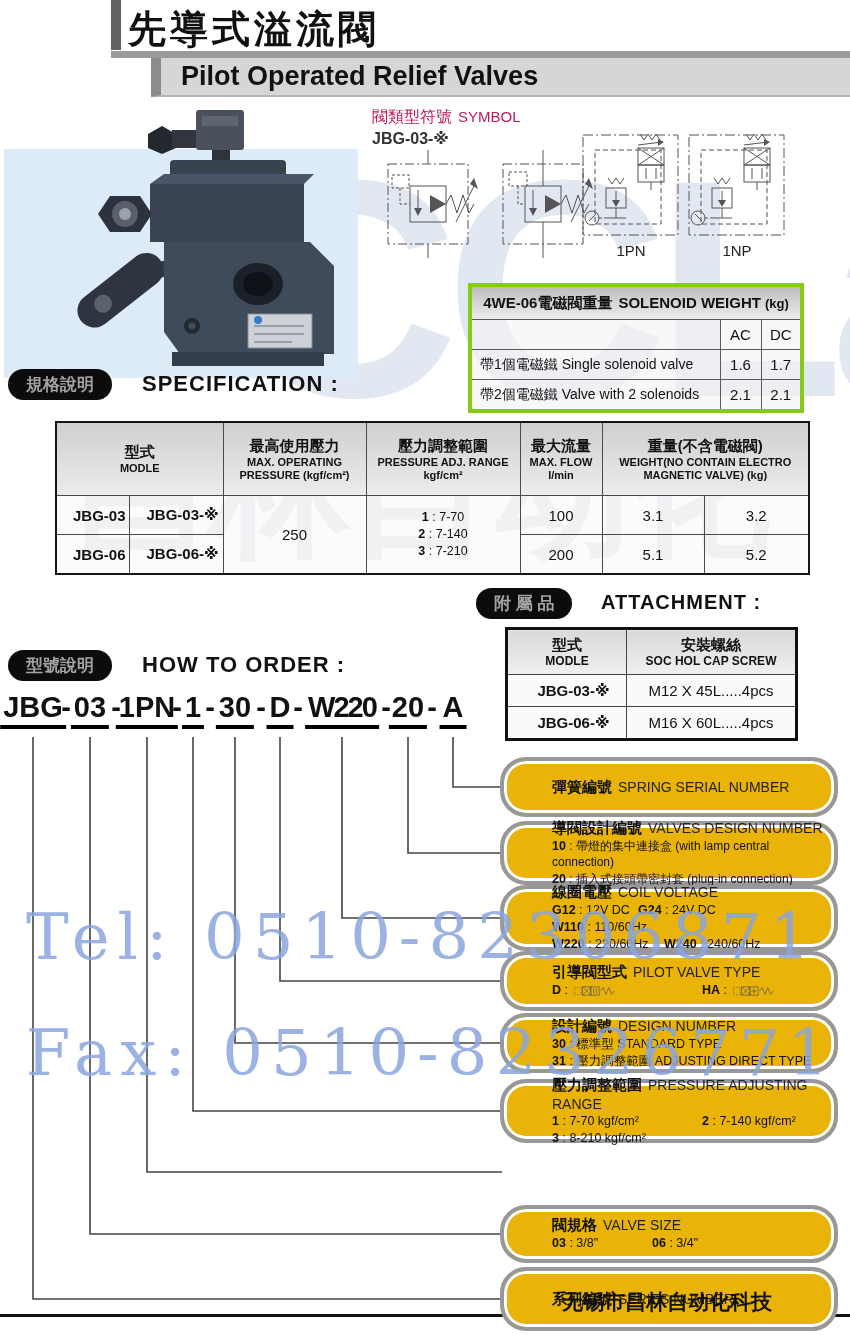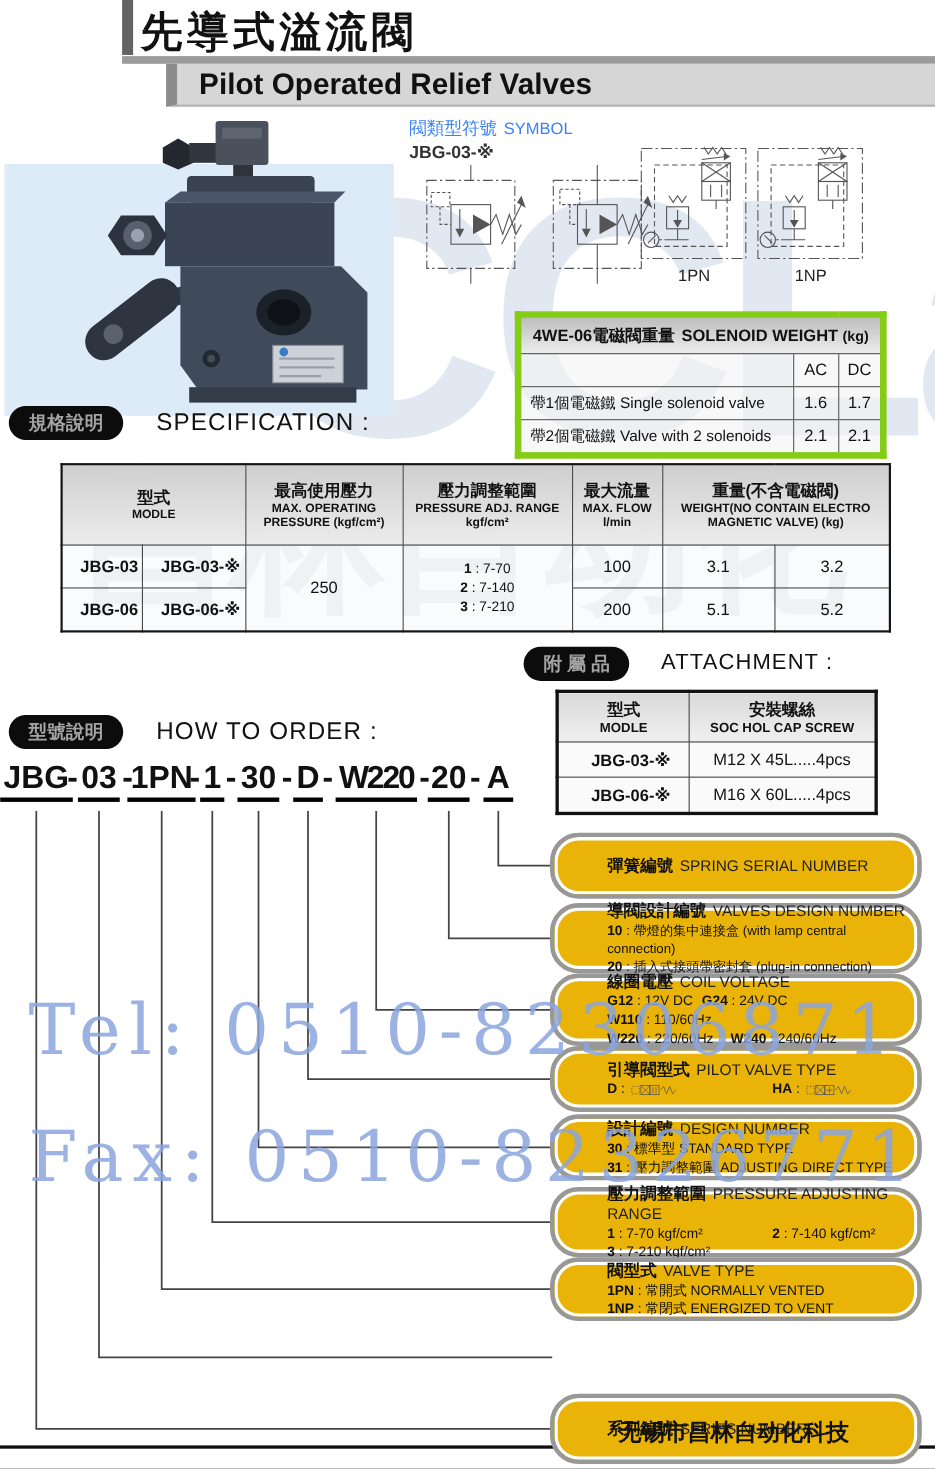--- a/index.html
+++ b/index.html
@@ -25,29 +25,29 @@
   .subtitle{left:111px;top:58px;width:739px;height:39px;background:#d6d6d6;
             border-left:10px solid #8c8c8c;border-bottom:2px solid #b5b5b5;
             box-sizing:border-box;line-height:37px;padding-left:20px;
             font-size:27px;font-weight:800;z-index:1;margin-left:40px;}
 
   
   .photo-bg{left:4px;top:149px;width:354px;height:229px;background:#dcebf7;z-index:0;}
   .valve-svg{left:52px;top:104px;z-index:1;}
 
   
-  .sym-head{left:372px;top:107px;font-size:16px;color:#3b82f6;z-index:1;}
+  .sym-head{left:372px;top:107px;font-size:16px;color:#be185d;z-index:1;}
   .sym-head .en{margin-left:6px;font-size:15px;}
   .sym-model{left:372px;top:129px;font-size:16px;font-weight:600;color:#333;z-index:1;}
   .sym{z-index:1;}
   .sym-label{font-size:15px;color:#222;text-align:center;width:60px;z-index:1;}
 
   
   table{border-collapse:collapse;table-layout:fixed;z-index:1;position:absolute;}
-  .sol-table{left:468px;top:283px;width:332px;border:6px solid #84cc16;}
+  .sol-table{left:468px;top:283px;width:332px;border:4px solid #84cc16;}
   .sol-table th,.sol-table td{border:1px solid #5a5a5a;font-size:14px;}
   .sol-title{height:30px;background:linear-gradient(#bdbdbd,#ededed);text-align:center;}
   .sol-title .cn{font-weight:bold;font-size:15px;}
   .sol-title .en{font-weight:800;font-size:15px;margin-left:6px;}
   .sol-title .unit{font-weight:800;font-size:13px;margin-left:4px;}
   .sol-table td{background:rgba(243,243,243,0.62);height:27px;}
   .sol-table td.lbl{padding-left:8px;}
   .sol-table td.num{text-align:center;font-size:15px;}
 
   .spec-table{left:55px;top:421px;width:753px;border:2px solid #151515;}
@@ -61,21 +61,21 @@
 
   .att-table{left:505px;top:627px;width:290px;border:3px solid #111;}
   .att-table th{border:1px solid #444;background:linear-gradient(#d9d9d9,#f0f0f0);height:42px;}
   .att-table td{border:1px solid #444;background:#fafafa;height:29px;text-align:center;
                 font-size:15px;}
   .att-table .hen{font-size:12px;}
 
   
   .pill{background:#0c0c0c;color:#a3a3a3;border-radius:16px;font-weight:700;font-size:17px;
         padding:4px 18px;display:inline-block;z-index:2;}
-  .sec-h{font-size:22px;font-weight:400;letter-spacing:1px;z-index:2;}
+  .sec-h{font-size:22px;font-weight:700;letter-spacing:1px;z-index:2;}
   .att-h{font-size:20px;}
 
   
   .code-row{left:0;top:691px;width:490px;height:46px;z-index:2;}
   .seg{position:absolute;transform:translateX(-50%);font-size:29px;font-weight:800;
        border-bottom:4px solid #000;padding:0 3px 1px 3px;white-space:nowrap;}
   .dash{position:absolute;transform:translateX(-50%);font-size:29px;font-weight:800;}
   .connector-svg{left:0;top:737px;z-index:1;}
 
   
@@ -453,31 +453,32 @@
     <div class="bl"><b>31</b><span class="sep"> : </span><span>壓力調整範圍  ADJUSTING DIRECT TYPE</span></div>
   </div>
 
   <div class="bubble" style="top:1079px;height:64px">
     <div>
       <span class="bt-cn">壓力調整範圍</span><span class="bt-en">PRESSURE ADJUSTING RANGE</span>
     </div>
     <div class="bl">
       <span class="cvi w150"><b>1</b><span class="sep"> : </span><span>7-70 kgf/cm²</span></span><span class="cvi"><b>2</b><span class="sep"> : </span><span>7-140 kgf/cm²</span></span>
     </div>
-    <div class="bl"><b>3</b><span class="sep"> : </span><span>7-210 kgf/cm²</span></div>
-  </div>
-
-  <div class="bubble" style="top:1143px;height:58px">
-    <div>
-      <span class="bt-cn">閥型式</span><span class="bt-en">VALVE TYPE</span>
-    </div>
-    <div class="bl"><b>1PN</b><span class="sep"> : </span><span>常開式  NORMALLY VENTED</span></div>
-    <div class="bl"><b>1NP</b><span class="sep"> : </span><span>常閉式  ENERGIZED TO VENT</span></div>
-  </div>
-
+    <div class="bl"><b>3</b><span class="sep"> : </span><span>8-210 kgf/cm²</span></div>
+  </div>
+
+
+  <div class="bubble" style="top:1205px;height:58px">
+    <div>
+      <span class="bt-cn">閥規格</span><span class="bt-en">VALVE SIZE</span>
+    </div>
+    <div class="bl">
+      <span class="cvi w100"><b>03</b><span class="sep"> : </span><span>3/8"</span></span><span class="cvi"><b>06</b><span class="sep"> : </span><span>3/4"</span></span>
+    </div>
+  </div>
 
   <div class="bubble" style="top:1267px;height:64px">
     <div>
       <span class="bt-cn">系列編號</span><span class="bt-en">SERIES NUMBER</span>
     </div>
   </div>
 
   <div class="abs wm-contact wm-tel">Tel: 0510-82306871</div>
   <div class="abs wm-contact wm-fax">Fax: 0510-82326771</div>
 

